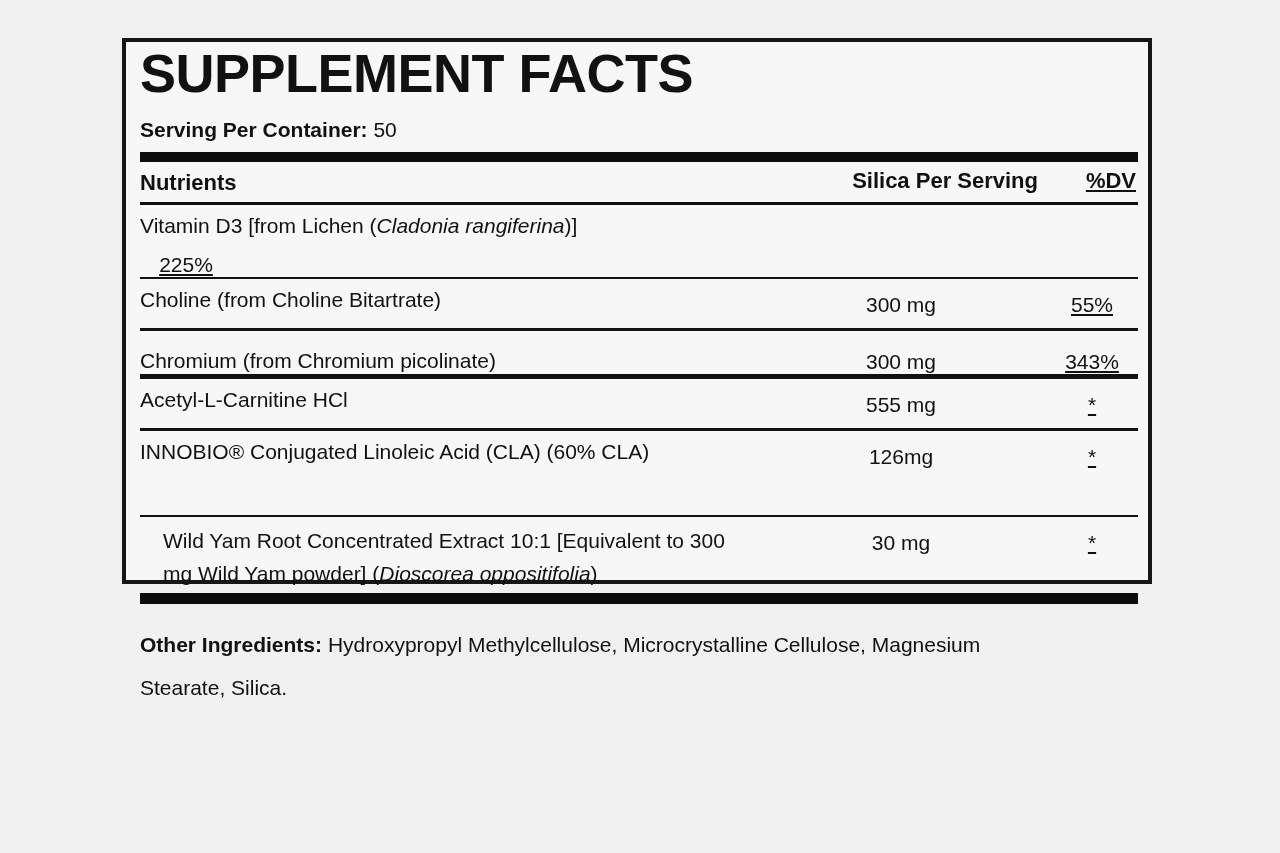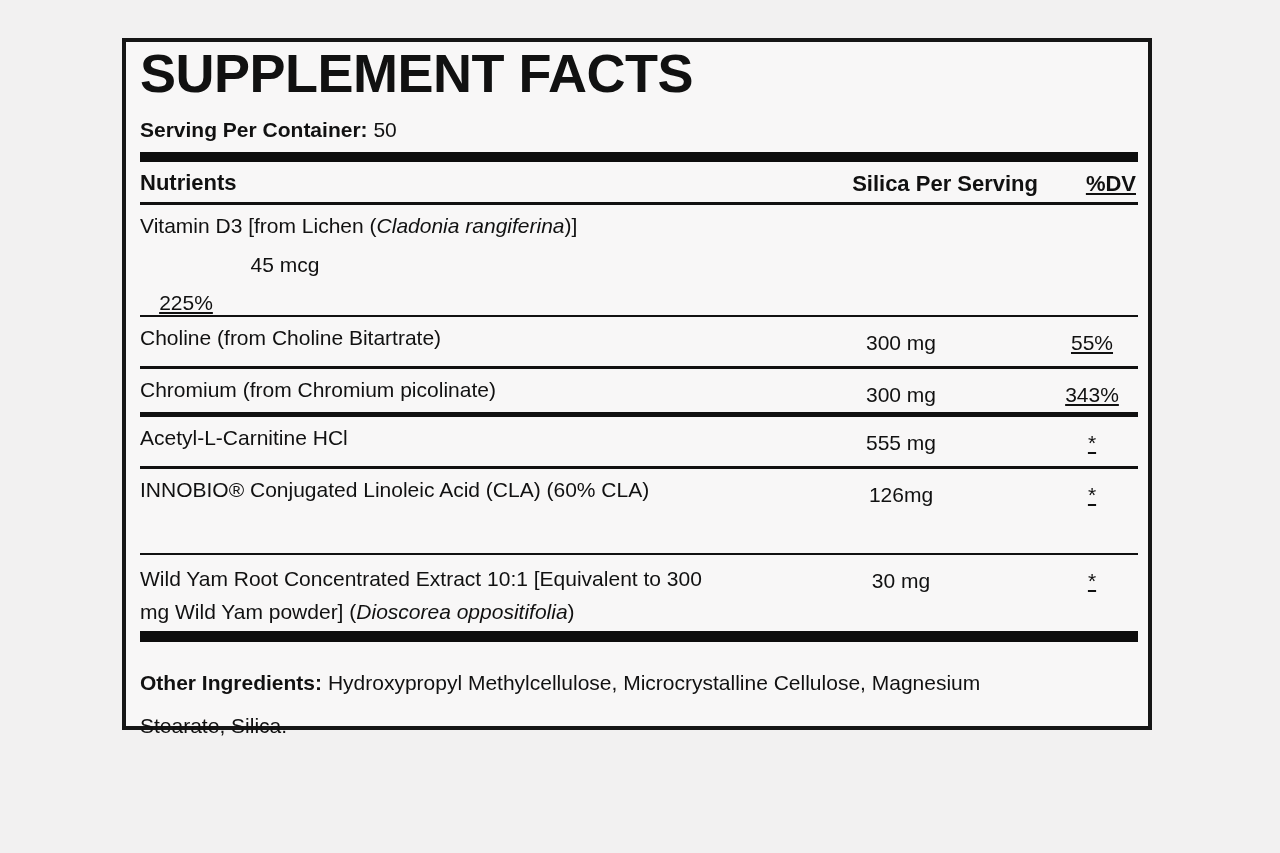--- a/index.html
+++ b/index.html
@@ -7,21 +7,21 @@
     margin: 0; padding: 0;
     width: 1280px; height: 853px;
     background: #f2f1f1;
     font-family: "Liberation Sans", sans-serif;
     color: #111;
     overflow: hidden;
   }
   .panel {
     position: absolute;
     left: 122px; top: 38px;
-    width: 1030px; height: 692px;
+    width: 1030px; height: 546px;
     border: 4px solid #161616;
     background: #f8f7f7;
     padding: 0 10px 0 14px;
   }
   .title {
     margin: 4px 0 0 0;
     font-size: 54px;
     font-weight: 700;
     letter-spacing: -0.5px;
     line-height: 55px;
@@ -38,21 +38,21 @@
     height: 10px;
     background: #0d0d0d;
     margin-top: 10px;
   }
   .bottom-bar {
     height: 11px;
     background: #0d0d0d;
   }
   .hdr-row {
     display: flex;
-    align-items: flex-end;
+    align-items: flex-start;
     padding: 7px 0 6px 0;
     border-bottom: 3px solid #111;
     font-weight: 700;
     font-size: 22px;
     line-height: 24px;
   }
   .row {
     display: flex;
     font-size: 21px;
   }
@@ -73,27 +73,28 @@
     text-decoration: underline;
   }
   .hdr-row .c-name, .hdr-row .c-amt, .hdr-row .c-dv { padding-top: 0; }
   .hdr-row .c-amt { text-align: right; padding-right: 8px; }
   .hdr-row .c-dv { text-align: right; padding-right: 2px; }
   .bb2 { border-bottom: 2px solid #111; }
   .bb3 { border-bottom: 3px solid #111; }
   .bb5 { border-bottom: 5px solid #111; }
   .h49 { min-height: 49px; flex-direction: column; }
   .h52 { min-height: 52px; justify-content: flex-end; }
-  .h48 { min-height: 48px; }
+  .h48 { min-height: 48px; align-items: flex-end; }
   .h86 { min-height: 86px; }
   .h76 { min-height: 76px; }
   .row-wildyam .c-name { line-height: 33px; }
   .row-wildyam .c-name .wrap-limit {
     display: inline-block;
     max-width: 565px;
+    margin-left: 23px;
   }
   .footnote {
     font-size: 21px;
     line-height: 24px;
     margin: 44px 0 0 0;
   }
   .other-ingredients {
     font-size: 21px;
     line-height: 43px;
     margin: 19px 0 0 0;
@@ -116,21 +117,20 @@
   <div class="thick-bar"></div>
 
   <div class="hdr-row">
     <div class="c-name">Nutrients</div>
     <div class="c-amt">Silica Per Serving</div>
     <div class="c-dv">%DV</div>
   </div>
 
   <div class="row h49 bb2">
     <div class="c-name"><span>Vitamin D3 [from Lichen (</span><i>Cladonia rangiferina</i><span>)]</span></div>
-    <div class="c-amt">45 mcg</div>
     <div class="c-dv">225%</div>
   </div>
 
   <div class="row h52 bb3">
     <div class="c-name"><span>Choline (from Choline Bitartrate)</span><i></i><span></span></div>
     <div class="c-amt">300 mg</div>
     <div class="c-dv">55%</div>
   </div>
 
   <div class="row h48 bb5">

